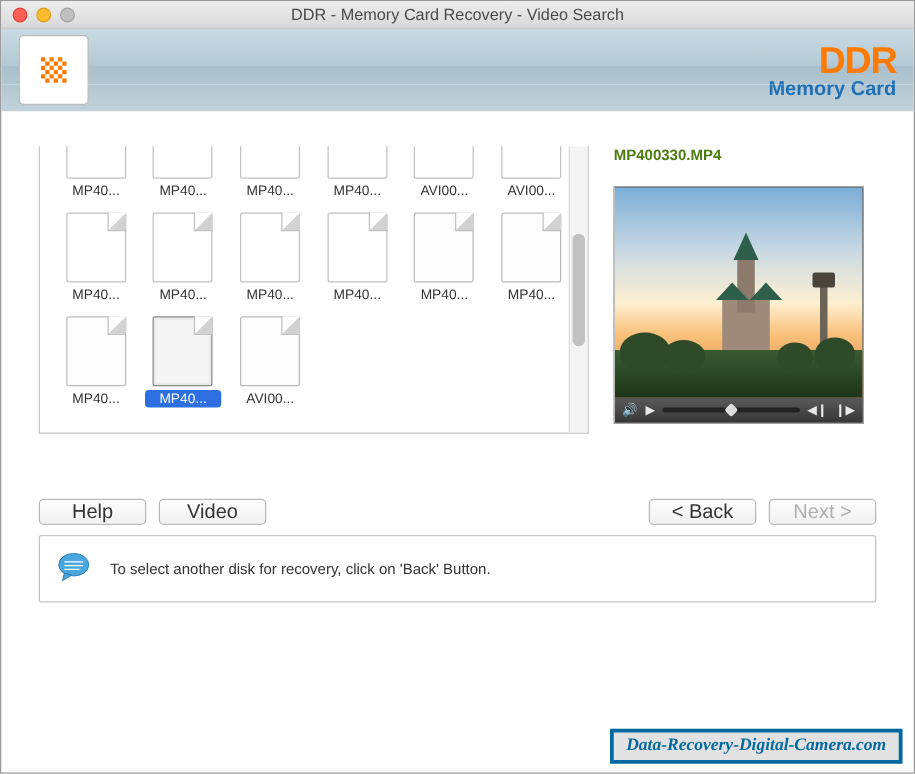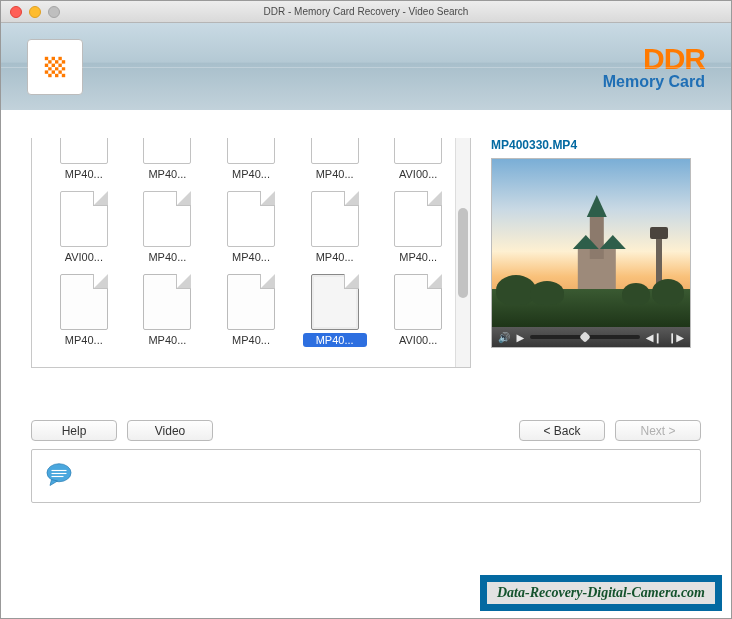--- a/index.html
+++ b/index.html
@@ -22,29 +22,29 @@
   align-items: center;
   position: relative;
 }
 .traffic-lights { display: flex; gap: 7px; padding-left: 9px; }
 .tl { width: 12px; height: 12px; border-radius: 50%; }
 .tl.red { background: #ff5f57; border: 0.5px solid #e24238; }
 .tl.yellow { background: #febc2e; border: 0.5px solid #dfa023; }
 .tl.green { background: #bfbfbf; border: 0.5px solid #a5a5a5; }
 .title {
   position: absolute; left: 0; right: 0; text-align: center;
-  font-size: 10px; color: #4a4a4a; pointer-events: none;
+  font-size: 13px; color: #4a4a4a; pointer-events: none;
 }
 
 
 .banner {
-  height: 87px;
+  height: 66px;
   background: linear-gradient(#c9dae4, #b4c9d4 45%, #a8bfcb 46%, #c2d2db);
   display: flex; align-items: center; justify-content: space-between;
-  padding: 0 26px;
+  padding: 0 14px;
   position: relative;
 }
 .banner::after {
   content: ""; position: absolute; left: 0; right: 0; top: 44px; height: 1px;
   background: rgba(255,255,255,0.25);
 }
 .banner-icon-box {
   width: 56px; height: 56px; background: #fff; border: 1px solid #bcbcbc;
   border-radius: 4px; display: flex; align-items: center; justify-content: center;
 }
@@ -55,21 +55,21 @@
 
 
 .content { padding: 28px 30px 10px 30px; display: flex; gap: 20px; }
 
 
 .file-panel {
   width: 440px; height: 230px; border: 1px solid #c8c8c8; border-top: none;
   overflow: hidden; position: relative; background: #fff;
 }
 .file-grid {
-  display: grid; grid-template-columns: repeat(5, 1fr);
+  display: grid; grid-template-columns: repeat(6, 1fr);
   gap: 10px 8px; padding: 0 14px 10px 14px;
   margin-top: -30px;
 }
 .file-item { text-align: center; }
 .file-thumb {
   width: 48px; height: 56px; margin: 0 auto 3px; position: relative;
   background: #fff; border: 1px solid #c2c2c2; border-radius: 2px;
 }
 .file-thumb::before {
   content: ""; position: absolute; top: -1px; right: -1px;
@@ -91,21 +91,21 @@
   position: absolute; right: 0; top: 0; bottom: 0; width: 15px;
   background: #f4f4f4; border-left: 1px solid #ddd;
 }
 .vscroll .thumb {
   position: absolute; left: 2px; right: 2px; top: 70px; height: 90px;
   background: #c2c2c2; border-radius: 6px;
 }
 
 
 .preview-wrap { flex: 1; }
-.preview-name { font-size: 12px; font-weight: 600; color: #0369a1; margin-bottom: 6px; }
+.preview-name { font-size: 12px; font-weight: 600; color: #4d7c0f; margin-bottom: 18px; }
 .preview-box {
   width: 200px; height: 190px; border: 1px solid #bcbcbc; background: #1a1a1a;
   display: flex; flex-direction: column; overflow: hidden;
 }
 .preview-img { flex: 1; position: relative; }
 .sky { position: absolute; inset: 0; background: linear-gradient(180deg,#7aaed6 0%, #c9d9e4 30%, #fef0d1 55%, #f9c17a 70%, #e9a35e 85%); }
 .cathedral {
   position: absolute; bottom: 30px; left: 50%; transform: translateX(-40%);
   width: 58px; height: 88px;
 }
@@ -134,37 +134,37 @@
   font-size: 12px; cursor: pointer;
   box-shadow: 0 0 0 1px rgba(74,167,222,0.3);
 }
 
 
 .btn-row { display: flex; padding: 0 30px; margin-top: 42px; gap: 10px; }
 .btn-row .spacer { flex: 1; }
 .mac-btn {
   min-width: 86px; height: 21px; padding: 0 16px;
   background: linear-gradient(#fefefe,#f0f0f0); border: 1px solid #bababa;
-  border-radius: 4px; font-size: 12px; color: #333; cursor: pointer;
+  border-radius: 4px; font-size: 16px; color: #333; cursor: pointer;
 }
 .mac-btn.disabled { color: #b0b0b0; cursor: default; }
 
 
 .info-box {
   margin: 8px 30px 0; height: 54px; border: 1px solid #c3c3c3; border-radius: 2px;
   display: flex; align-items: center; padding: 0 12px; gap: 14px;
 }
 .chat-icon svg { width: 30px; height: 30px; }
 .info-text { font-size: 12px; color: #333; }
 
 
 .watermark {
   position: absolute; right: 10px; bottom: 8px;
-  background: #e2e2e2; border: 7px solid #0369a1; padding: 3px 10px;
-  font-size: 14px; font-weight: 700; color: #14532d; font-style: italic;
+  background: #e2e2e2; border: 3px solid #0369a1; padding: 3px 10px;
+  font-size: 14px; font-weight: 700; color: #0369a1; font-style: italic;
   font-family: Georgia, serif;
 }
 </style>
 </head>
 <body>
 
 <div class="titlebar">
   <div class="traffic-lights">
     <div class="tl red"></div>
     <div class="tl yellow"></div>
@@ -317,15 +317,16 @@
 <div class="info-box">
   <span class="chat-icon">
     <svg viewBox="0 0 40 40">
       <ellipse cx="20" cy="17" rx="16" ry="12" fill="#4aa7de" stroke="#2a7fb5" stroke-width="1"></ellipse>
       <path d="M10 26 L8 34 L18 28 Z" fill="#4aa7de" stroke="#2a7fb5" stroke-width="1"></path>
       <line x1="10" y1="14" x2="30" y2="14" stroke="#fff" stroke-width="1.5"></line>
       <line x1="10" y1="18" x2="30" y2="18" stroke="#fff" stroke-width="1.5"></line>
       <line x1="10" y1="22" x2="26" y2="22" stroke="#fff" stroke-width="1.5"></line>
     </svg>
   </span>
+  <span class="info-text">To select another disk for recovery, click on 'Back' Button.</span>
 </div>
 
 <div class="watermark">Data-Recovery-Digital-Camera.com</div>
 
 </body></html>

